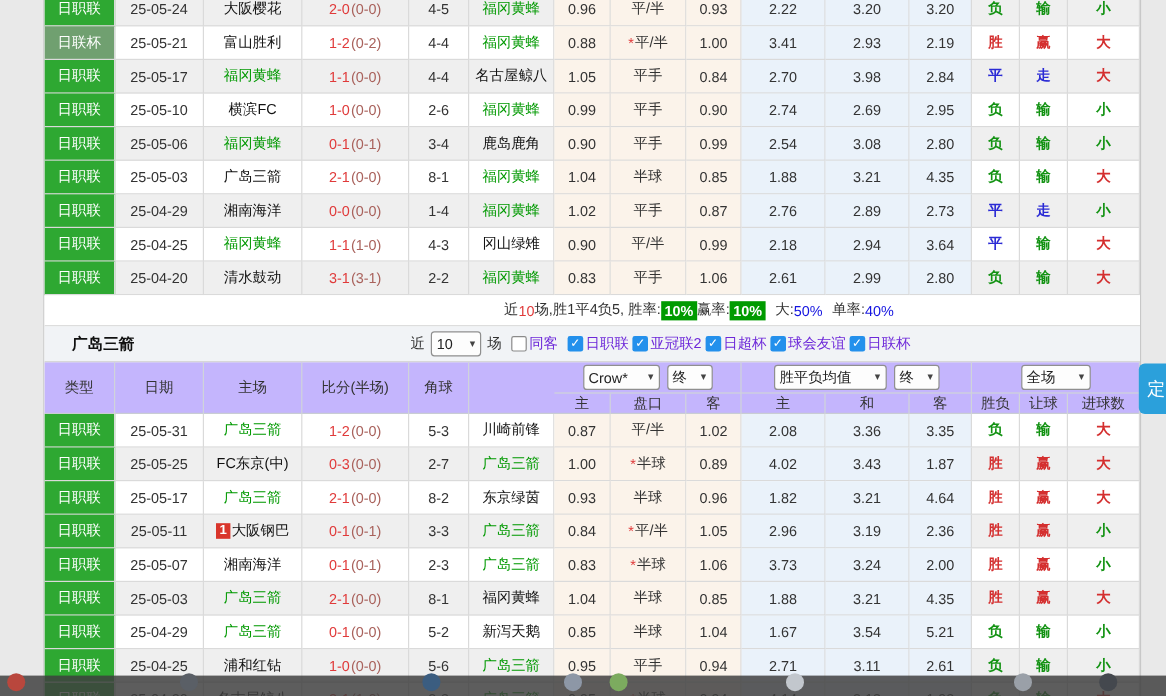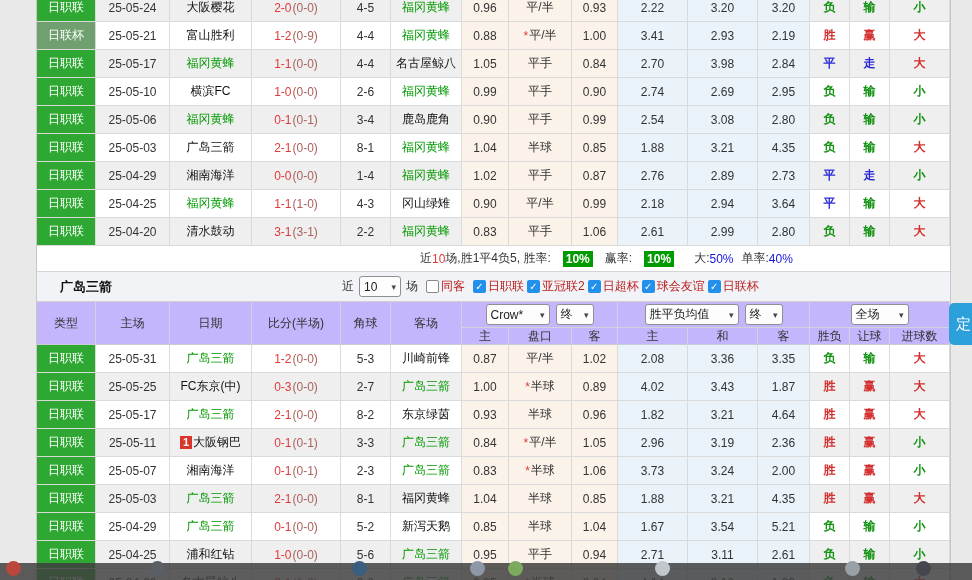--- a/index.html
+++ b/index.html
@@ -49,21 +49,21 @@
   
   .summary {
     position:absolute; left:0; top:246px; width:913px; height:26px;
     display:flex; align-items:center; border-bottom:1px solid #d5d5d5;
     background:#fff; padding-left:383px; white-space:nowrap;
   }
   .summary .red { color:var(--score-red); }
   .summary .blue { color:var(--pct-blue); }
   .badge {
     display:inline-block; background:var(--badge-green); color:#fff;
-    padding:1px 3px; margin:0 12px; font-weight:bold;
+    padding:1px 3px; margin:0 0; font-weight:bold;
   }
   .sp { margin-left:8px; }
   
   .section {
     position:absolute; left:0; top:272px; width:913px; height:30px;
     background:#f1f3f6; border-bottom:1px solid #d0d0d0;
     display:flex; align-items:center;
   }
   .section .title { font-weight:bold; font-size:13px; color:#111; margin-left:23px; }
   .filters { display:flex; align-items:center; margin-left:230px; gap:5px; }
@@ -73,21 +73,21 @@
     height:21px; padding:0 4px; color:#222; cursor:default;
   }
   .sel .caret { font-size:9px; color:#444; margin-left:4px; }
   .chk { display:inline-flex; align-items:center; margin-left:3px; cursor:default; }
   .chk .box {
     width:13px; height:13px; border-radius:2px; background:var(--check-blue);
     display:inline-flex; align-items:center; justify-content:center; margin-right:2px;
   }
   .chk .box .mark { color:#fff; font-size:10px; line-height:10px; font-weight:bold; }
   .chk .box.off { background:#fff; border:1px solid #8a8a8a; }
-  .chk .lbl { color:#b91c1c; }
+  .chk .lbl { color:#6d28d9; }
   
   .thead {
     position:absolute; left:0; top:302px; width:913px; height:43px;
     display:grid;
     grid-template-columns:59px 74px 82px 89px 50px 71px 47px 63px 46px 70px 70px 52px 40px 40px 60px;
     grid-template-rows:26px 17px;
     background:#c4b5fd; border-bottom:1px solid #c9cdd3; color:#333;
   }
   .h-cell {
     display:flex; align-items:center; justify-content:center;
@@ -136,21 +136,21 @@
           <div class="cell res green">负</div>
           <div class="cell res green">输</div>
           <div class="cell res green">小</div>
         </div>
         <div class="row">
           <div class="cell league cup">日联杯</div>
           <div class="cell date">25-05-21</div>
           <div class="cell team">富山胜利</div>
           <div class="cell score">
             <span class="ft">1-2</span>
-            <span class="ht">(0-9)</span>
+            <span class="ht">(0-2)</span>
           </div>
           <div class="cell corner">4-4</div>
           <div class="cell team sub">福冈黄蜂</div>
           <div class="cell peach">0.88</div>
           <div class="cell peach"><span class="star">*</span>平/半</div>
           <div class="cell peach">1.00</div>
           <div class="cell lblue">3.41</div>
           <div class="cell lblue">2.93</div>
           <div class="cell lblue">2.19</div>
           <div class="cell res red">胜</div>
@@ -355,25 +355,24 @@
                 <span class="mark">✓</span>
               </span>
               <span class="lbl">日联杯</span>
             </label>
           </span>
       </div>
     </div>
 
     <div class="thead">
       <div class="h-cell h-span2">类型</div>
+      <div class="h-cell h-span2">日期</div>
       <div class="h-cell h-span2">主场</div>
-      <div class="h-cell h-span2">日期</div>
       <div class="h-cell h-span2">比分(半场)</div>
       <div class="h-cell h-span2">角球</div>
-      <div class="h-cell h-span2">客场</div>
       <div class="h-cell h-group" style="grid-column:7 / span 3">
         <span class="sel" style="width:64px">
           <span>Crow*</span>
           <span class="caret">▾</span>
         </span>
         <span class="sel" style="width:38px">
           <span>终</span>
           <span class="caret">▾</span>
         </span>
       </div>

